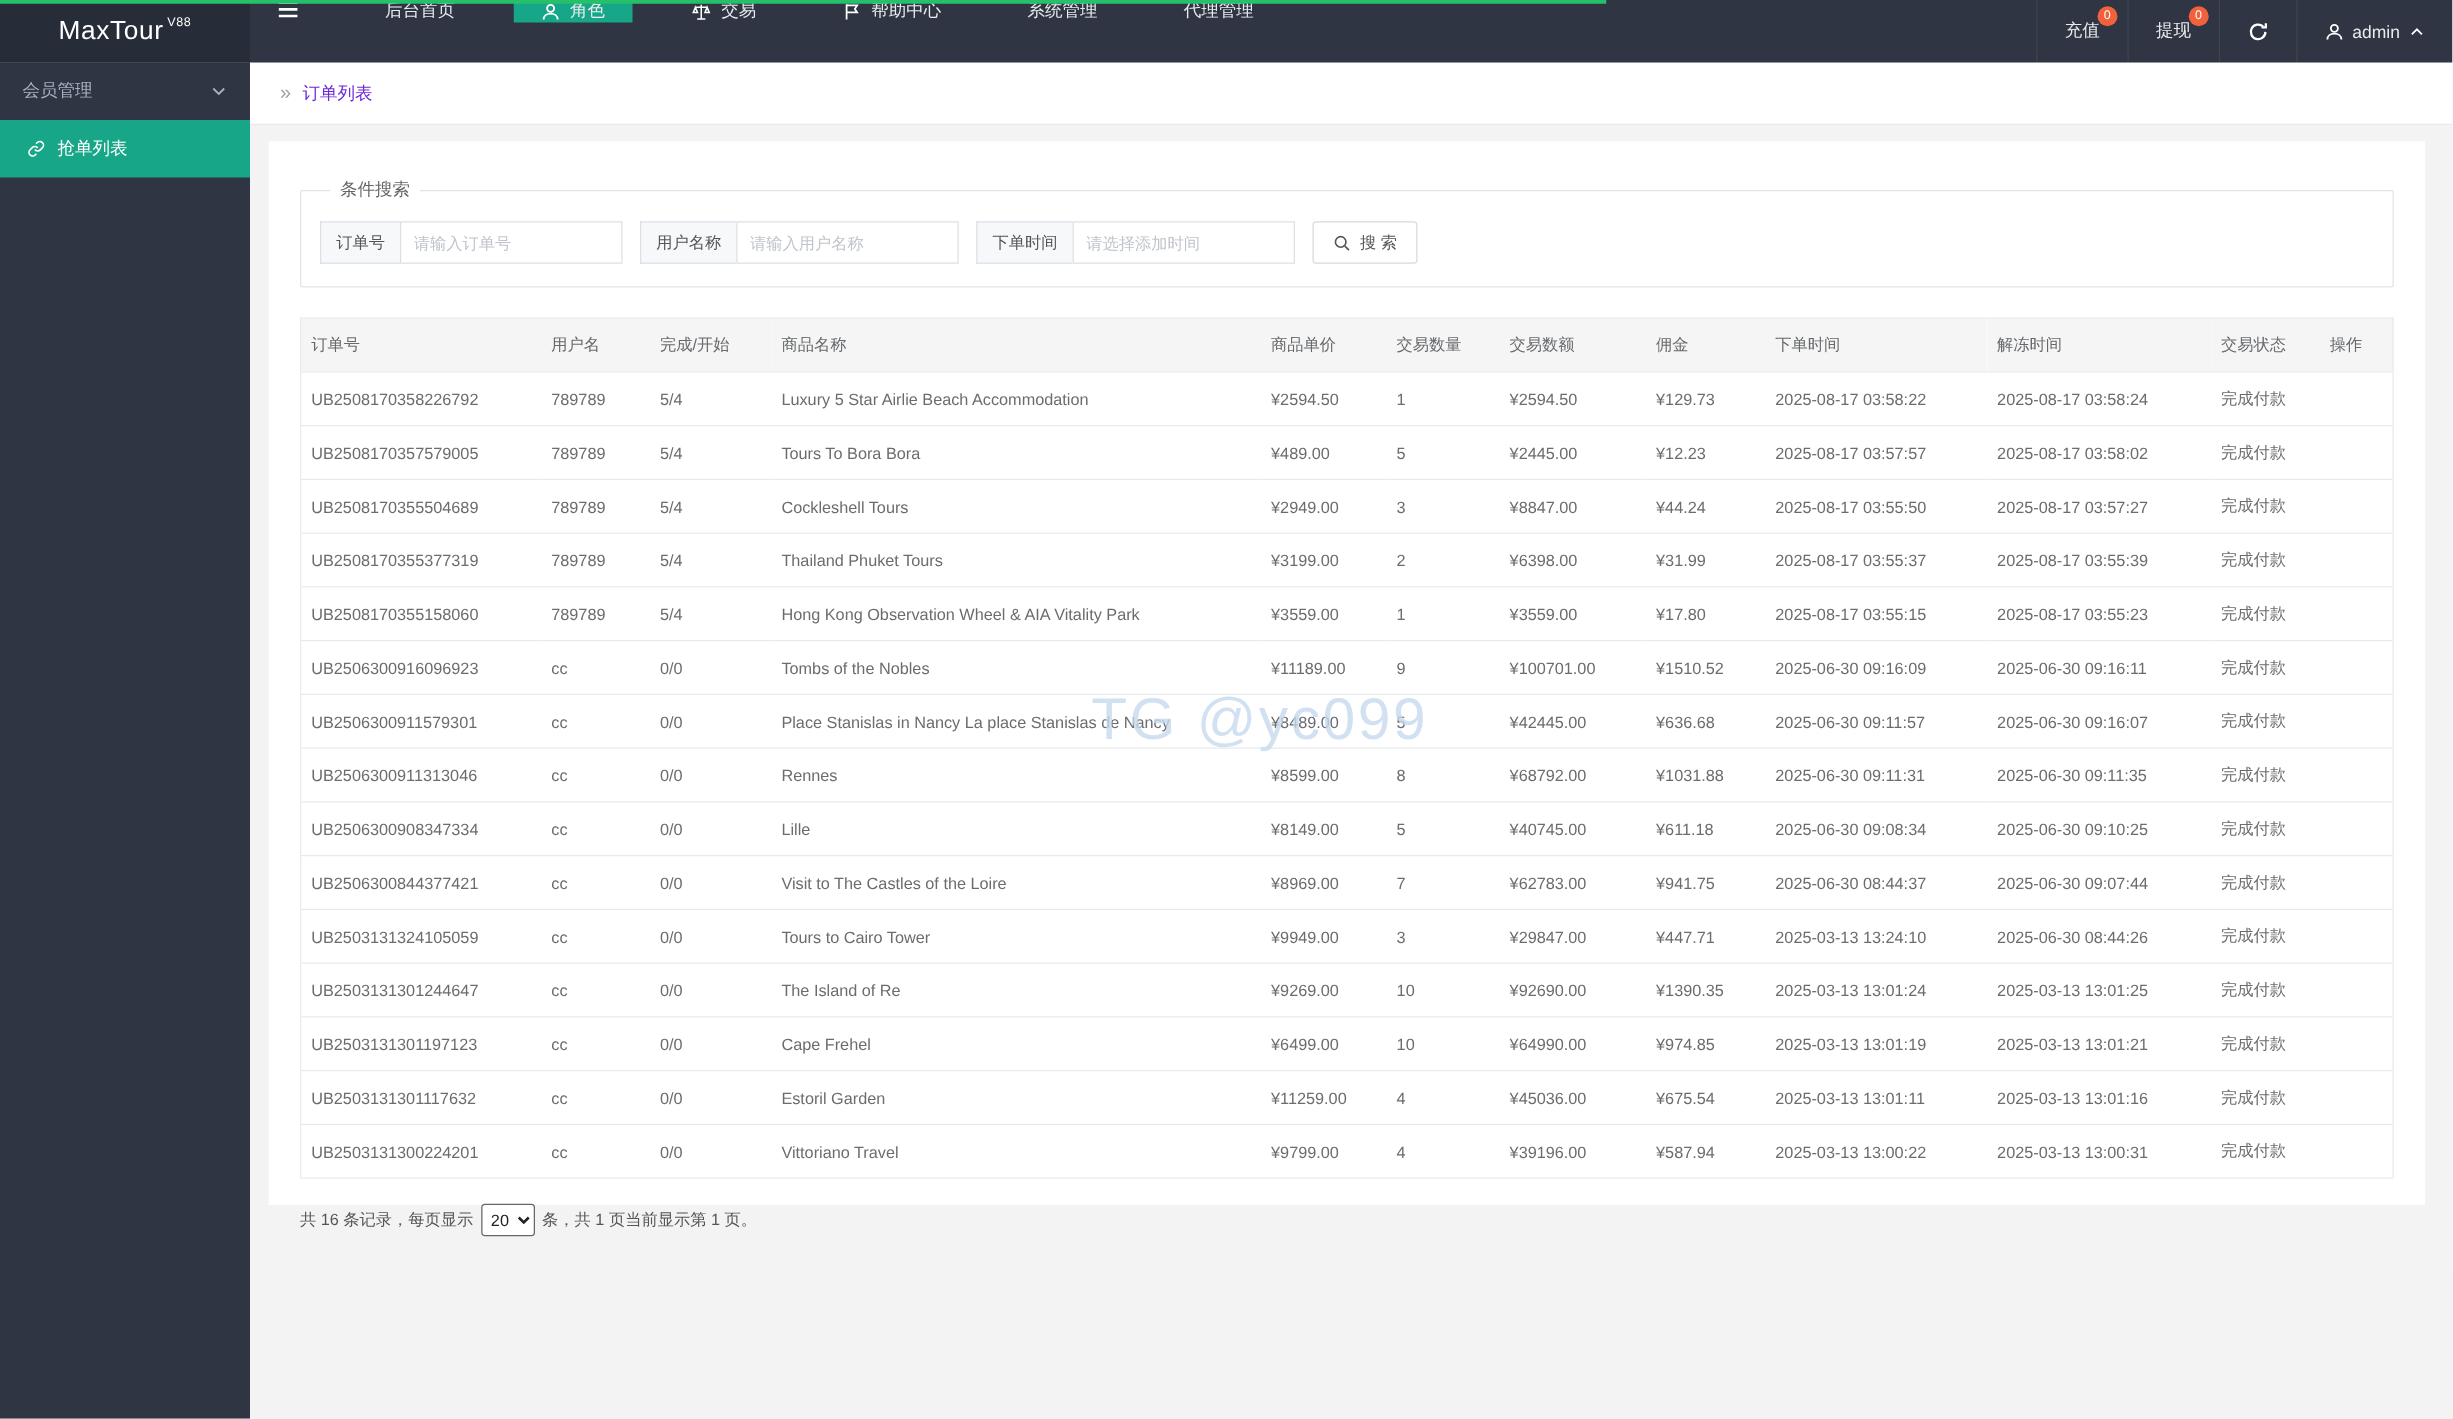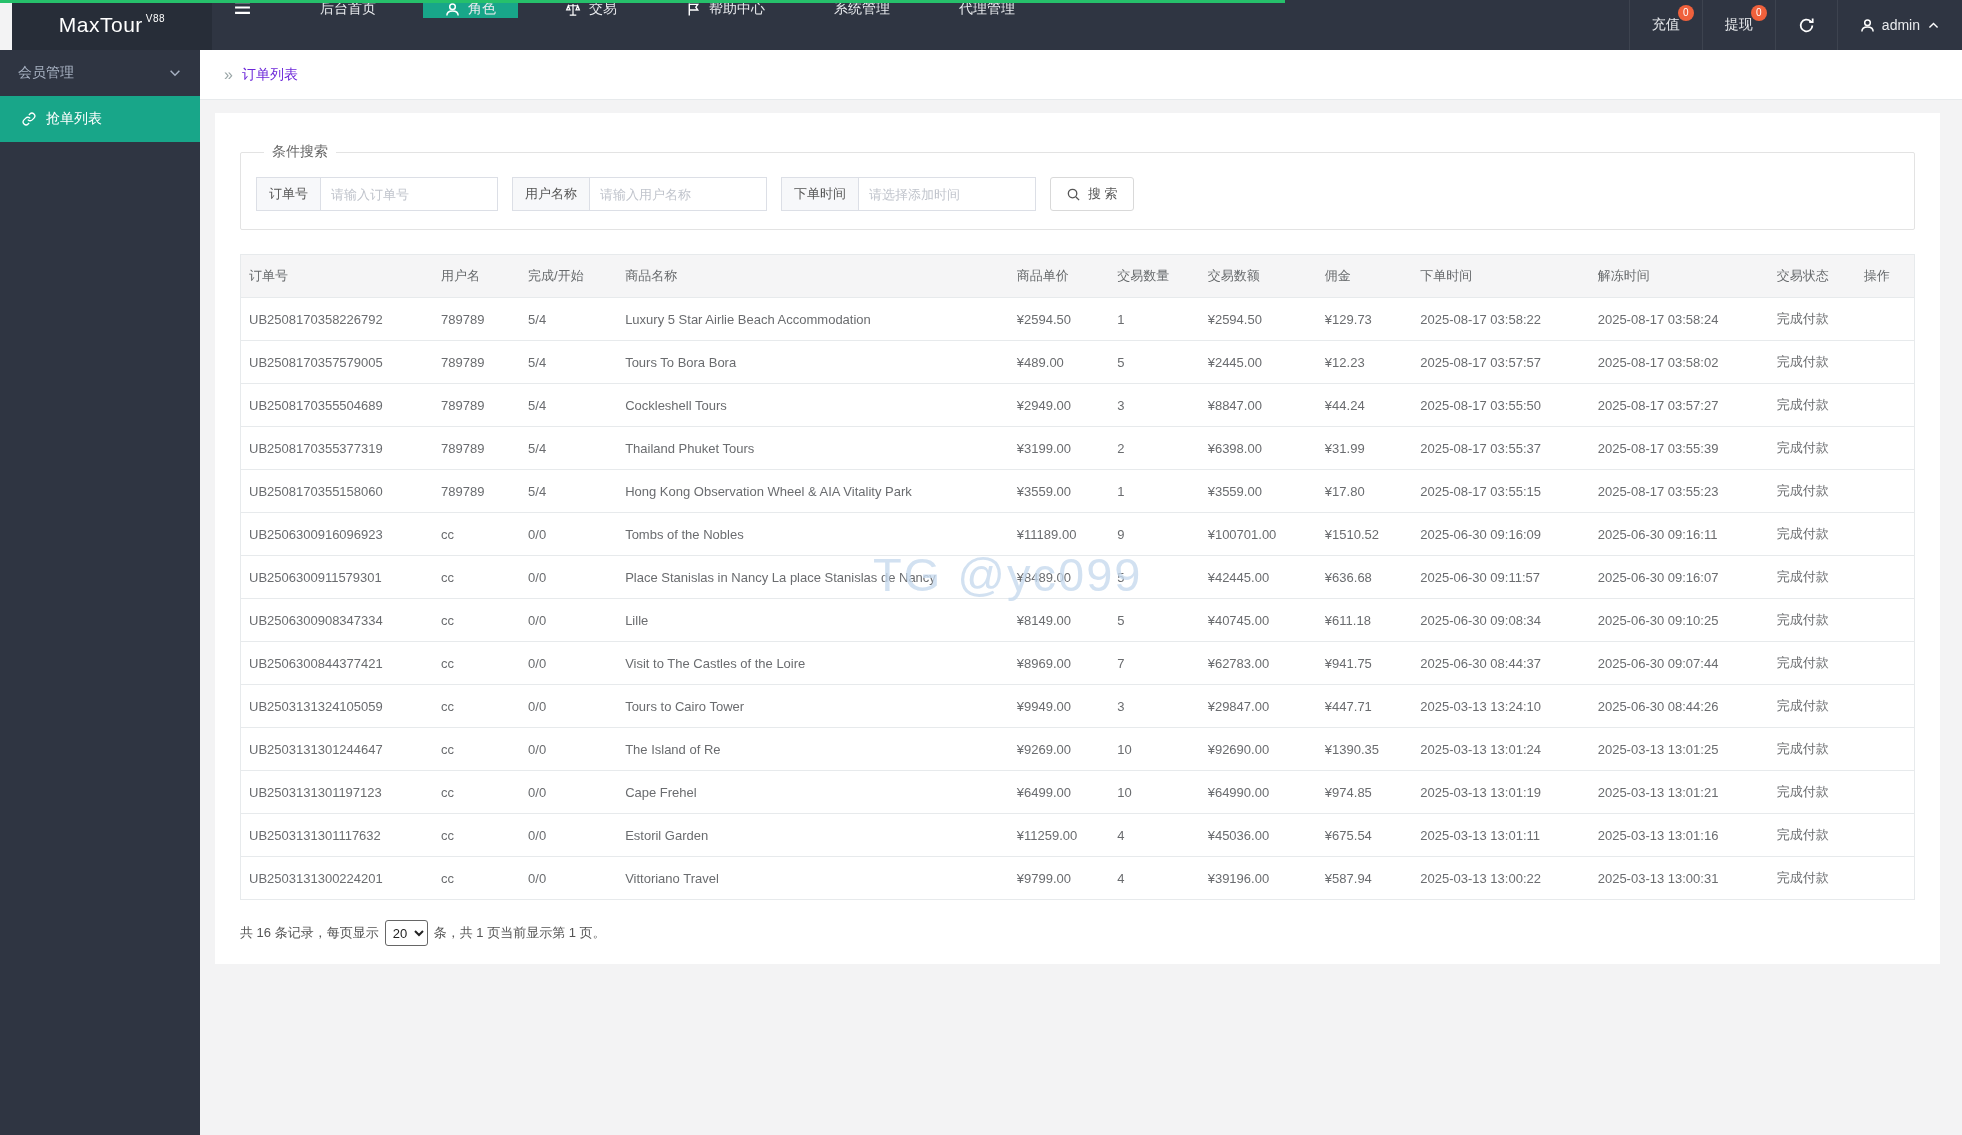--- a/index.html
+++ b/index.html
@@ -9,21 +9,21 @@
   *{box-sizing:border-box;}
   html,body{margin:0;padding:0;}
   body{width:1962px;height:1135px;overflow:hidden;background:#f3f3f4;
        font-family:"Liberation Sans","DejaVu Sans",sans-serif;}
   .page{position:relative;width:1962px;height:1135px;}
 
   
   .progress{position:absolute;top:0;left:0;height:3px;width:65.5%;background:var(--progress);z-index:60;}
 
   
-  .topbar{position:absolute;top:0;left:12px;right:0;height:50px;background:var(--dark1);display:flex;color:#fff;z-index:10;}
+  .topbar{position:absolute;top:0;left:0;right:0;height:50px;background:var(--dark1);display:flex;color:#fff;z-index:10;}
   .logo{width:200px;height:50px;background:var(--dark2);display:flex;align-items:center;justify-content:center;
         font-size:21px;letter-spacing:.5px;}
   .logo sup{font-size:10px;margin-left:3px;top:-7px;position:relative;}
   .nav{display:flex;align-items:flex-start;gap:25px;}
   .nav-item{display:flex;align-items:center;gap:8px;padding:0 22px;font-size:14px;color:#e9ebee;cursor:pointer;}
   .nav-item.active{background:var(--accent);}
   .hamburger{display:flex;align-items:center;padding:0 22px;cursor:pointer;}
   .topbar-right{margin-left:auto;display:flex;align-items:stretch;}
   .top-action{position:relative;display:flex;align-items:center;gap:7px;padding:0 22px;font-size:14px;
               border-left:1px solid rgba(255,255,255,.07);cursor:pointer;color:#e9ebee;}
@@ -344,20 +344,34 @@
               <td>¥8489.00</td>
               <td>5</td>
               <td>¥42445.00</td>
               <td>¥636.68</td>
               <td>2025-06-30 09:11:57</td>
               <td>2025-06-30 09:16:07</td>
               <td>完成付款</td>
               <td></td>
             </tr>
             <tr>
+              <td>UB2506300911313046</td>
+              <td>cc</td>
+              <td>0/0</td>
+              <td>Rennes</td>
+              <td>¥8599.00</td>
+              <td>8</td>
+              <td>¥68792.00</td>
+              <td>¥1031.88</td>
+              <td>2025-06-30 09:11:31</td>
+              <td>2025-06-30 09:11:35</td>
+              <td>完成付款</td>
+              <td></td>
+            </tr>
+            <tr>
               <td>UB2506300908347334</td>
               <td>cc</td>
               <td>0/0</td>
               <td>Lille</td>
               <td>¥8149.00</td>
               <td>5</td>
               <td>¥40745.00</td>
               <td>¥611.18</td>
               <td>2025-06-30 09:08:34</td>
               <td>2025-06-30 09:10:25</td>

